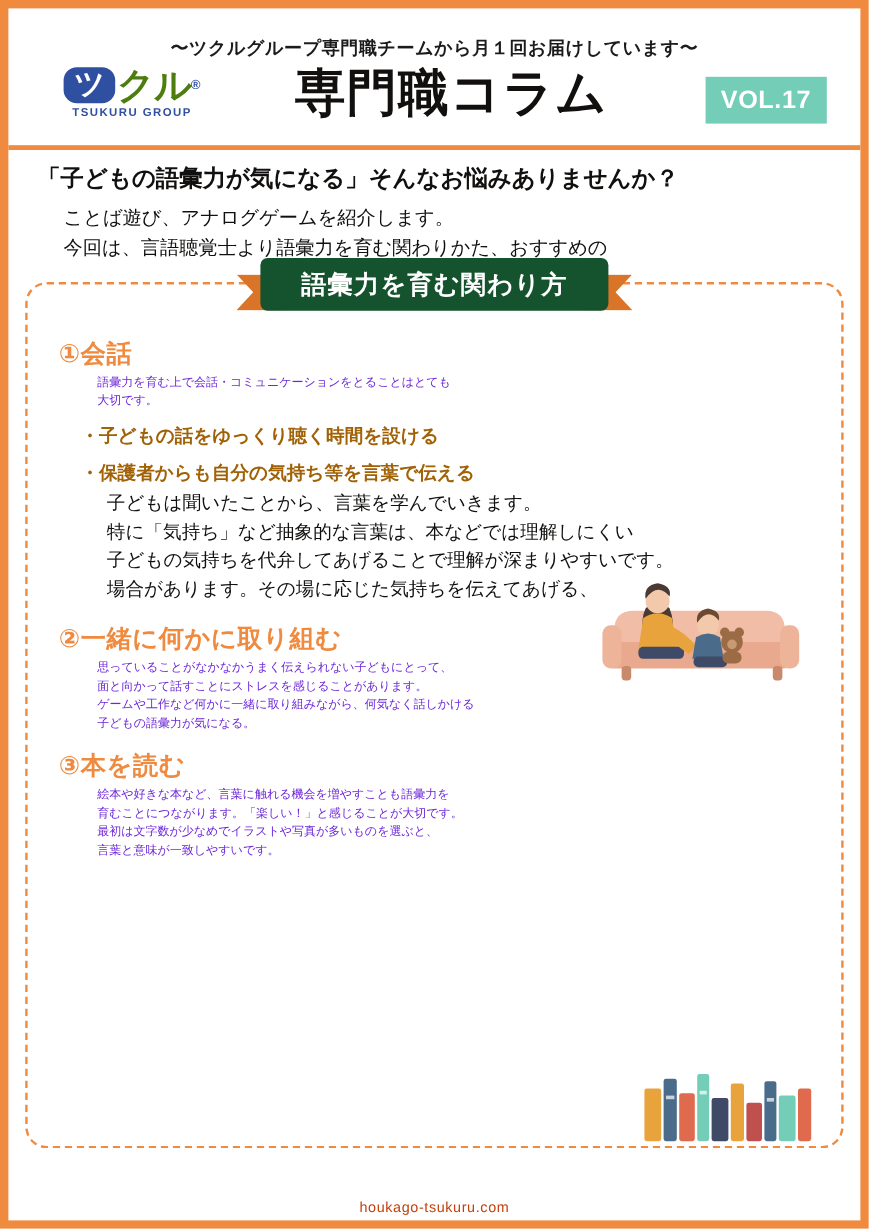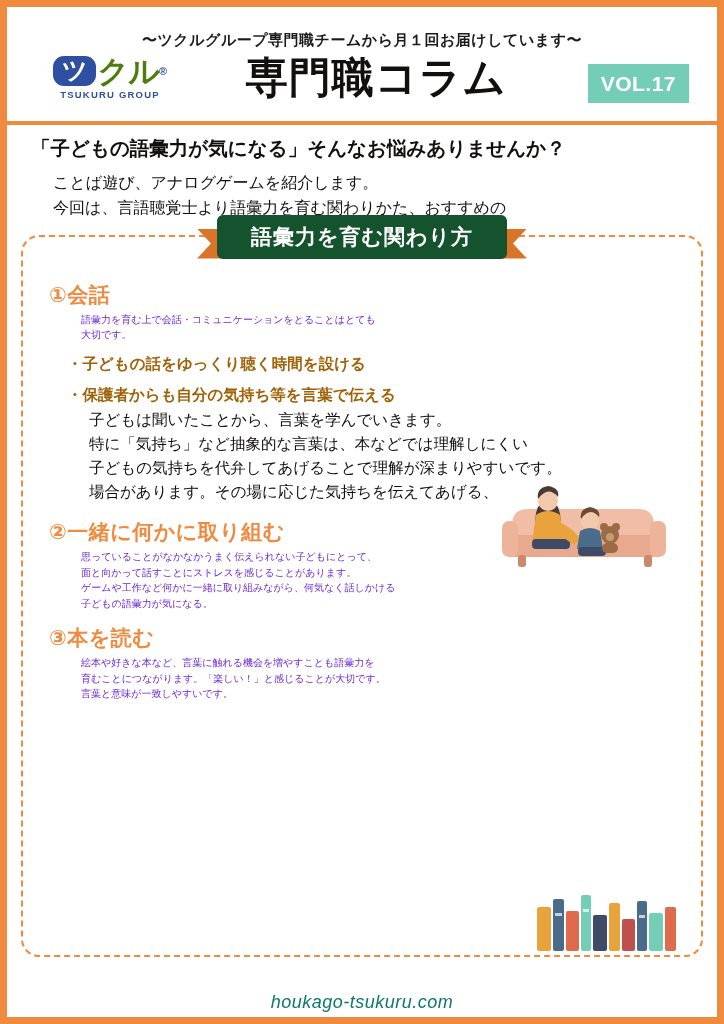--- a/index.html
+++ b/index.html
@@ -218,24 +218,23 @@
     bottom: 2px;
     width: 160px;
     height: 80px;
   }
   
   .footer {
     position: absolute;
     bottom: 4px;
     left: 0; right: 0;
     text-align: center;
-    font-size: 18px;
-    color: #0f766e;
+    font-size: 12px;
+    color: #c2410c;
     letter-spacing: 0.5px;
-    font-style: italic;
   }
 </style>
 </head>
 <body>
 
 <div class="page">
 
   <div class="header">
     <div class="tagline">〜ツクルグループ専門職チームから月１回お届けしています〜</div>
     <div class="header-row">
@@ -331,20 +330,21 @@
         <div>ゲームや工作など何かに一緒に取り組みながら、何気なく話しかける</div>
         <div>子どもの語彙力が気になる。</div>
       </div>
     </div>
 
     <div class="sec" id="sec3">
       <div class="sec-title">③本を読む</div>
       <div class="sec-body">
         <div>絵本や好きな本など、言葉に触れる機会を増やすことも語彙力を</div>
         <div>育むことにつながります。「楽しい！」と感じることが大切です。</div>
+        <div>最初は文字数が少なめでイラストや写真が多いものを選ぶと、</div>
         <div>言葉と意味が一致しやすいです。</div>
       </div>
     </div>
 
     <div class="books-scene">
       <svg viewBox="0 0 160 80" width="160" height="80" aria-hidden="true">
         <rect x="6" y="34" width="14" height="44" rx="2" fill="#e8a33c"></rect>
         <rect x="22" y="26" width="11" height="52" rx="2" fill="#4a6c8a"></rect>
         <rect x="35" y="38" width="13" height="40" rx="2" fill="#e06a4e"></rect>
         <rect x="50" y="22" width="10" height="56" rx="2" fill="#74cdb6"></rect>

